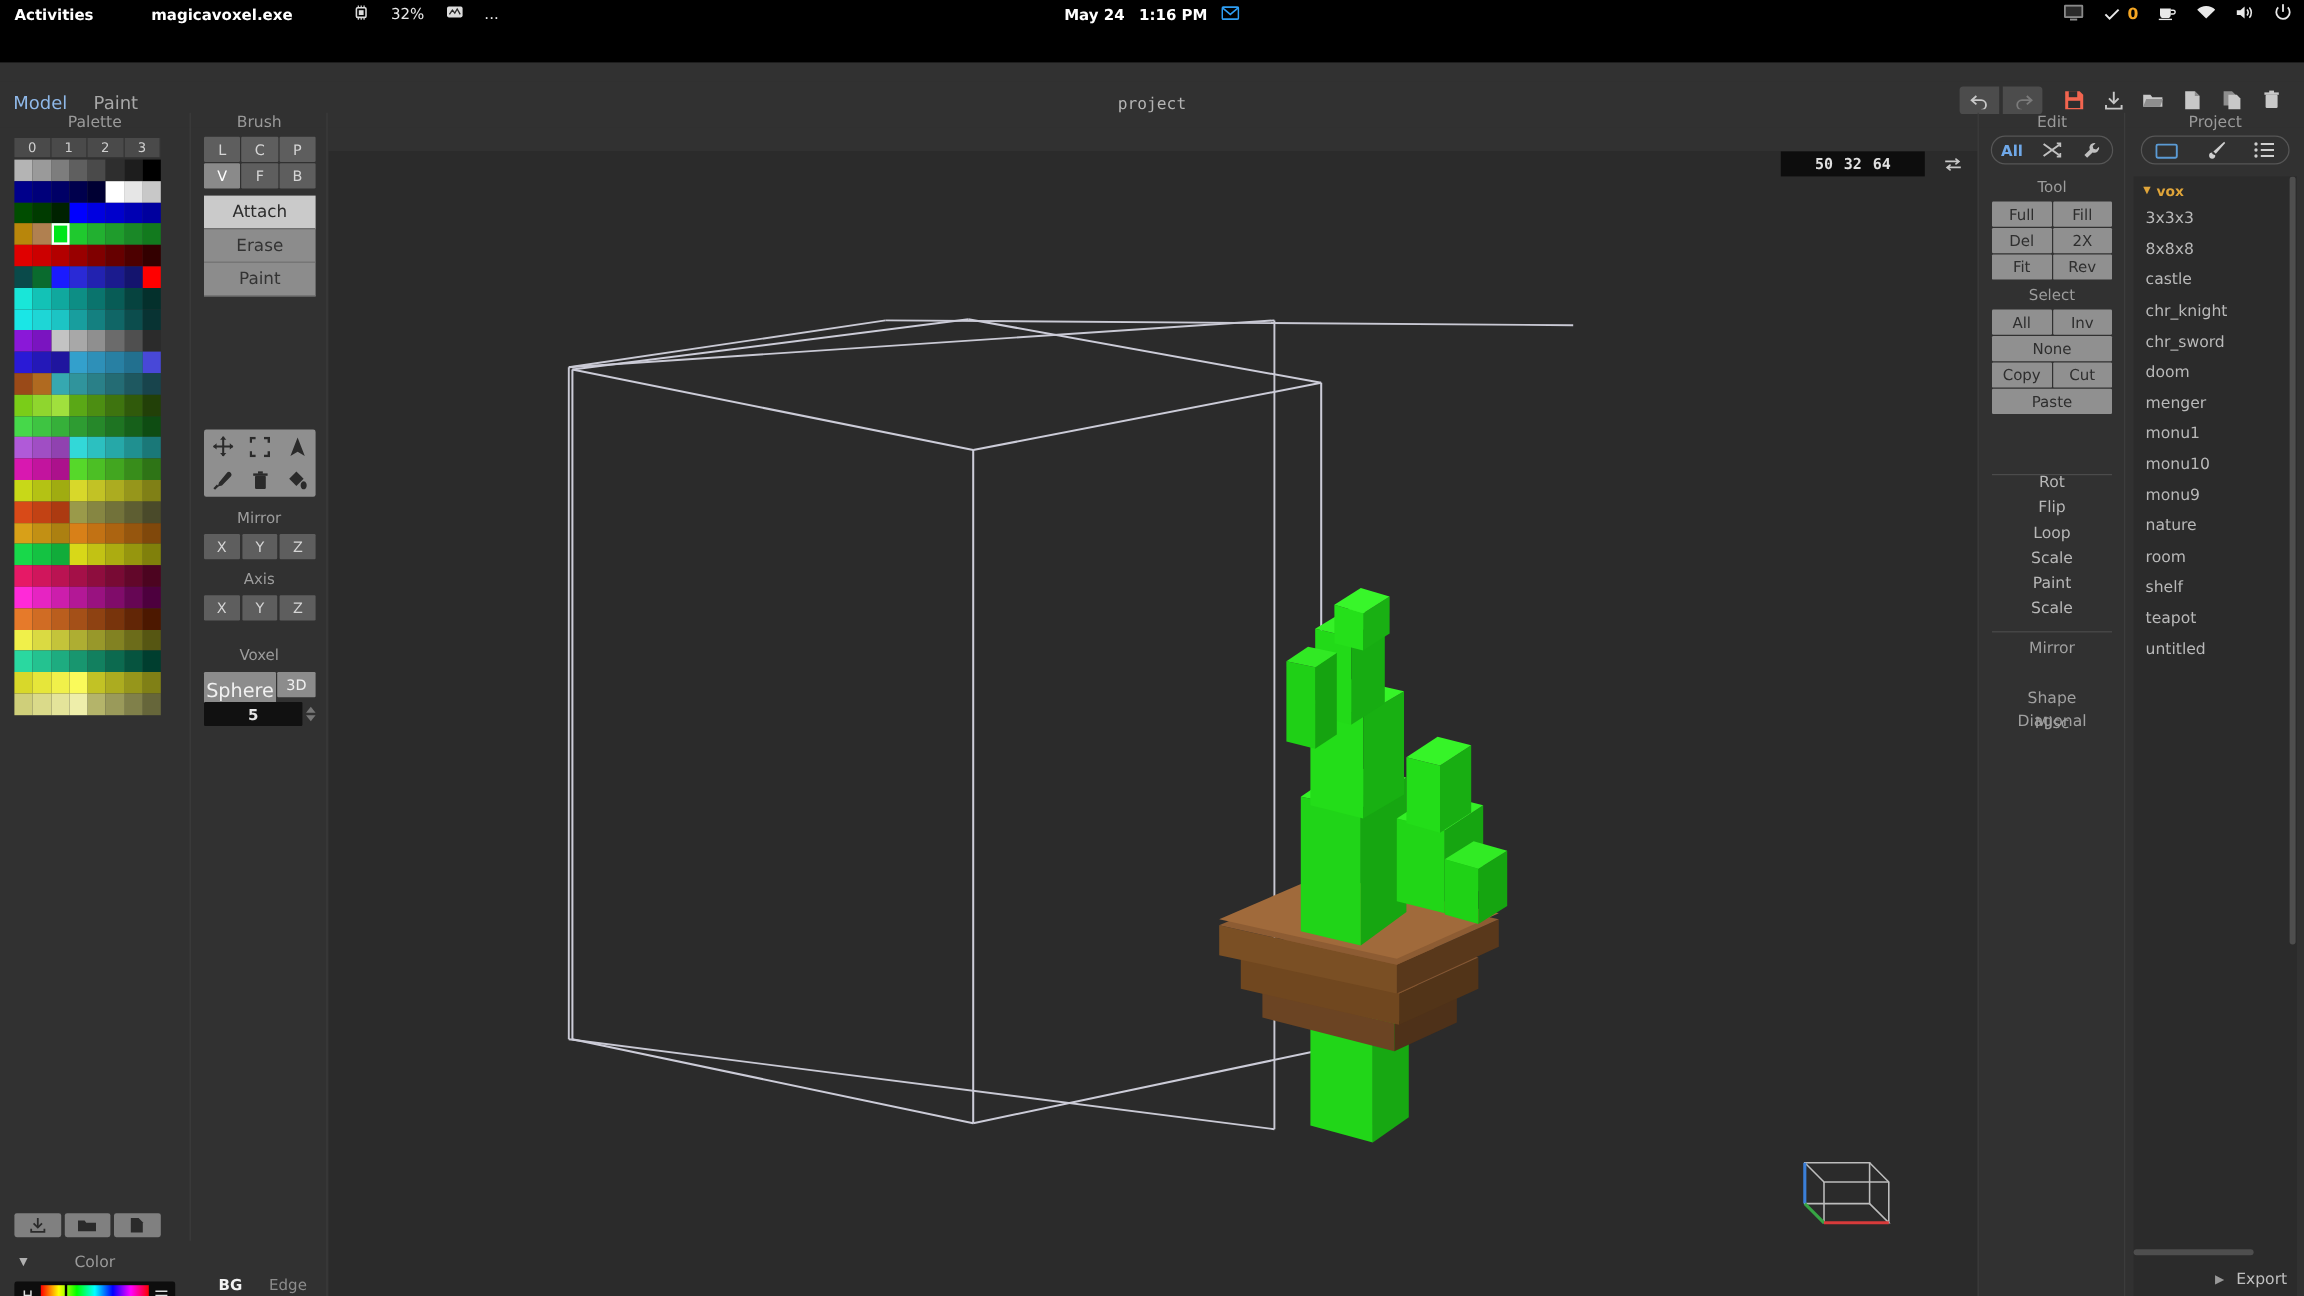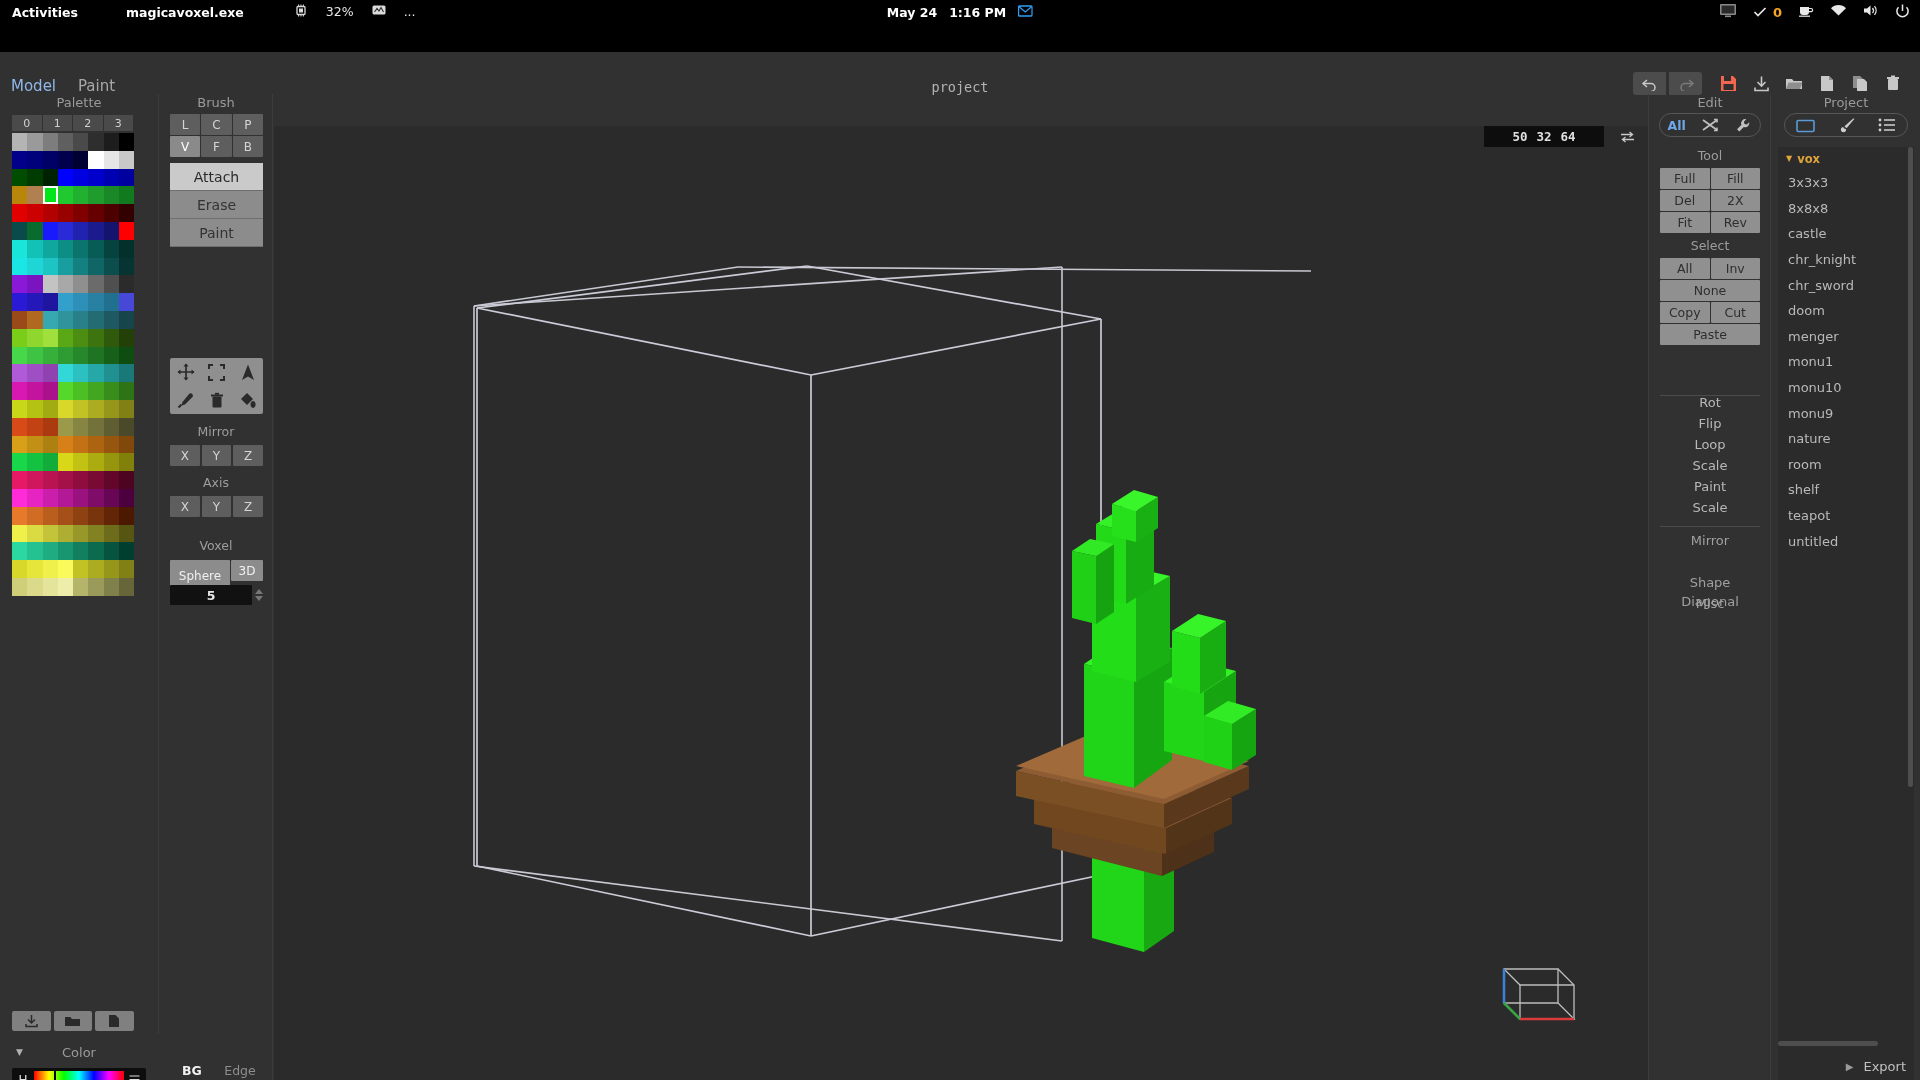--- a/index.html
+++ b/index.html
@@ -140,21 +140,21 @@
   }
   .bi { display: flex; align-items: center; justify-content: center; cursor: pointer; }
   .bi svg { fill: #2a2a2a; }
   .sect-lbl { position: absolute; width: 112px; text-align: center; color: #9d9d9d; font-size: 12.5px; }
   .xyz-row { position: absolute; left: 10px; width: 93px; display: flex; gap: 2px; }
   .xyz {
     flex: 1; height: 21px; background: #5e5e5e; color: #d5d5d5; font-size: 12px;
     display: flex; align-items: center; justify-content: center; cursor: pointer; border-radius: 1px;
   }
   .vox-row { position: absolute; left: 10px; top: 470px; width: 93px; display: flex; gap: 1px; }
-  .vox-shape { width: 60px; height: 31px; background: #8c8c8c; color: #f0f0f0; font-size: 12px;
+  .vox-shape { width: 60px; height: 31px; background: #8c8c8c; color: #f0f0f0; font-size: 16px;
     display: flex; align-items: center; justify-content: center; cursor: pointer; border-radius: 1px;}
   .vox-3d { width: 32px; height: 21px; background: #8c8c8c; color: #f0f0f0; font-size: 12px;
     display: flex; align-items: center; justify-content: center; cursor: pointer; border-radius: 1px;}
   .vox-num {
     position: absolute; left: 10px; top: 495px; width: 82px; height: 20px; background: #111;
     color: #e6e6e6; font-size: 12.5px; font-weight: 700;
     display: flex; align-items: center; justify-content: center; cursor: text; border-radius: 1px;
   }
   .vox-spin { position: absolute; left: 94px; top: 495px; width: 10px; height: 20px;
     display: flex; flex-direction: column; align-items: center; justify-content: center; gap: 2px; cursor: pointer;}

